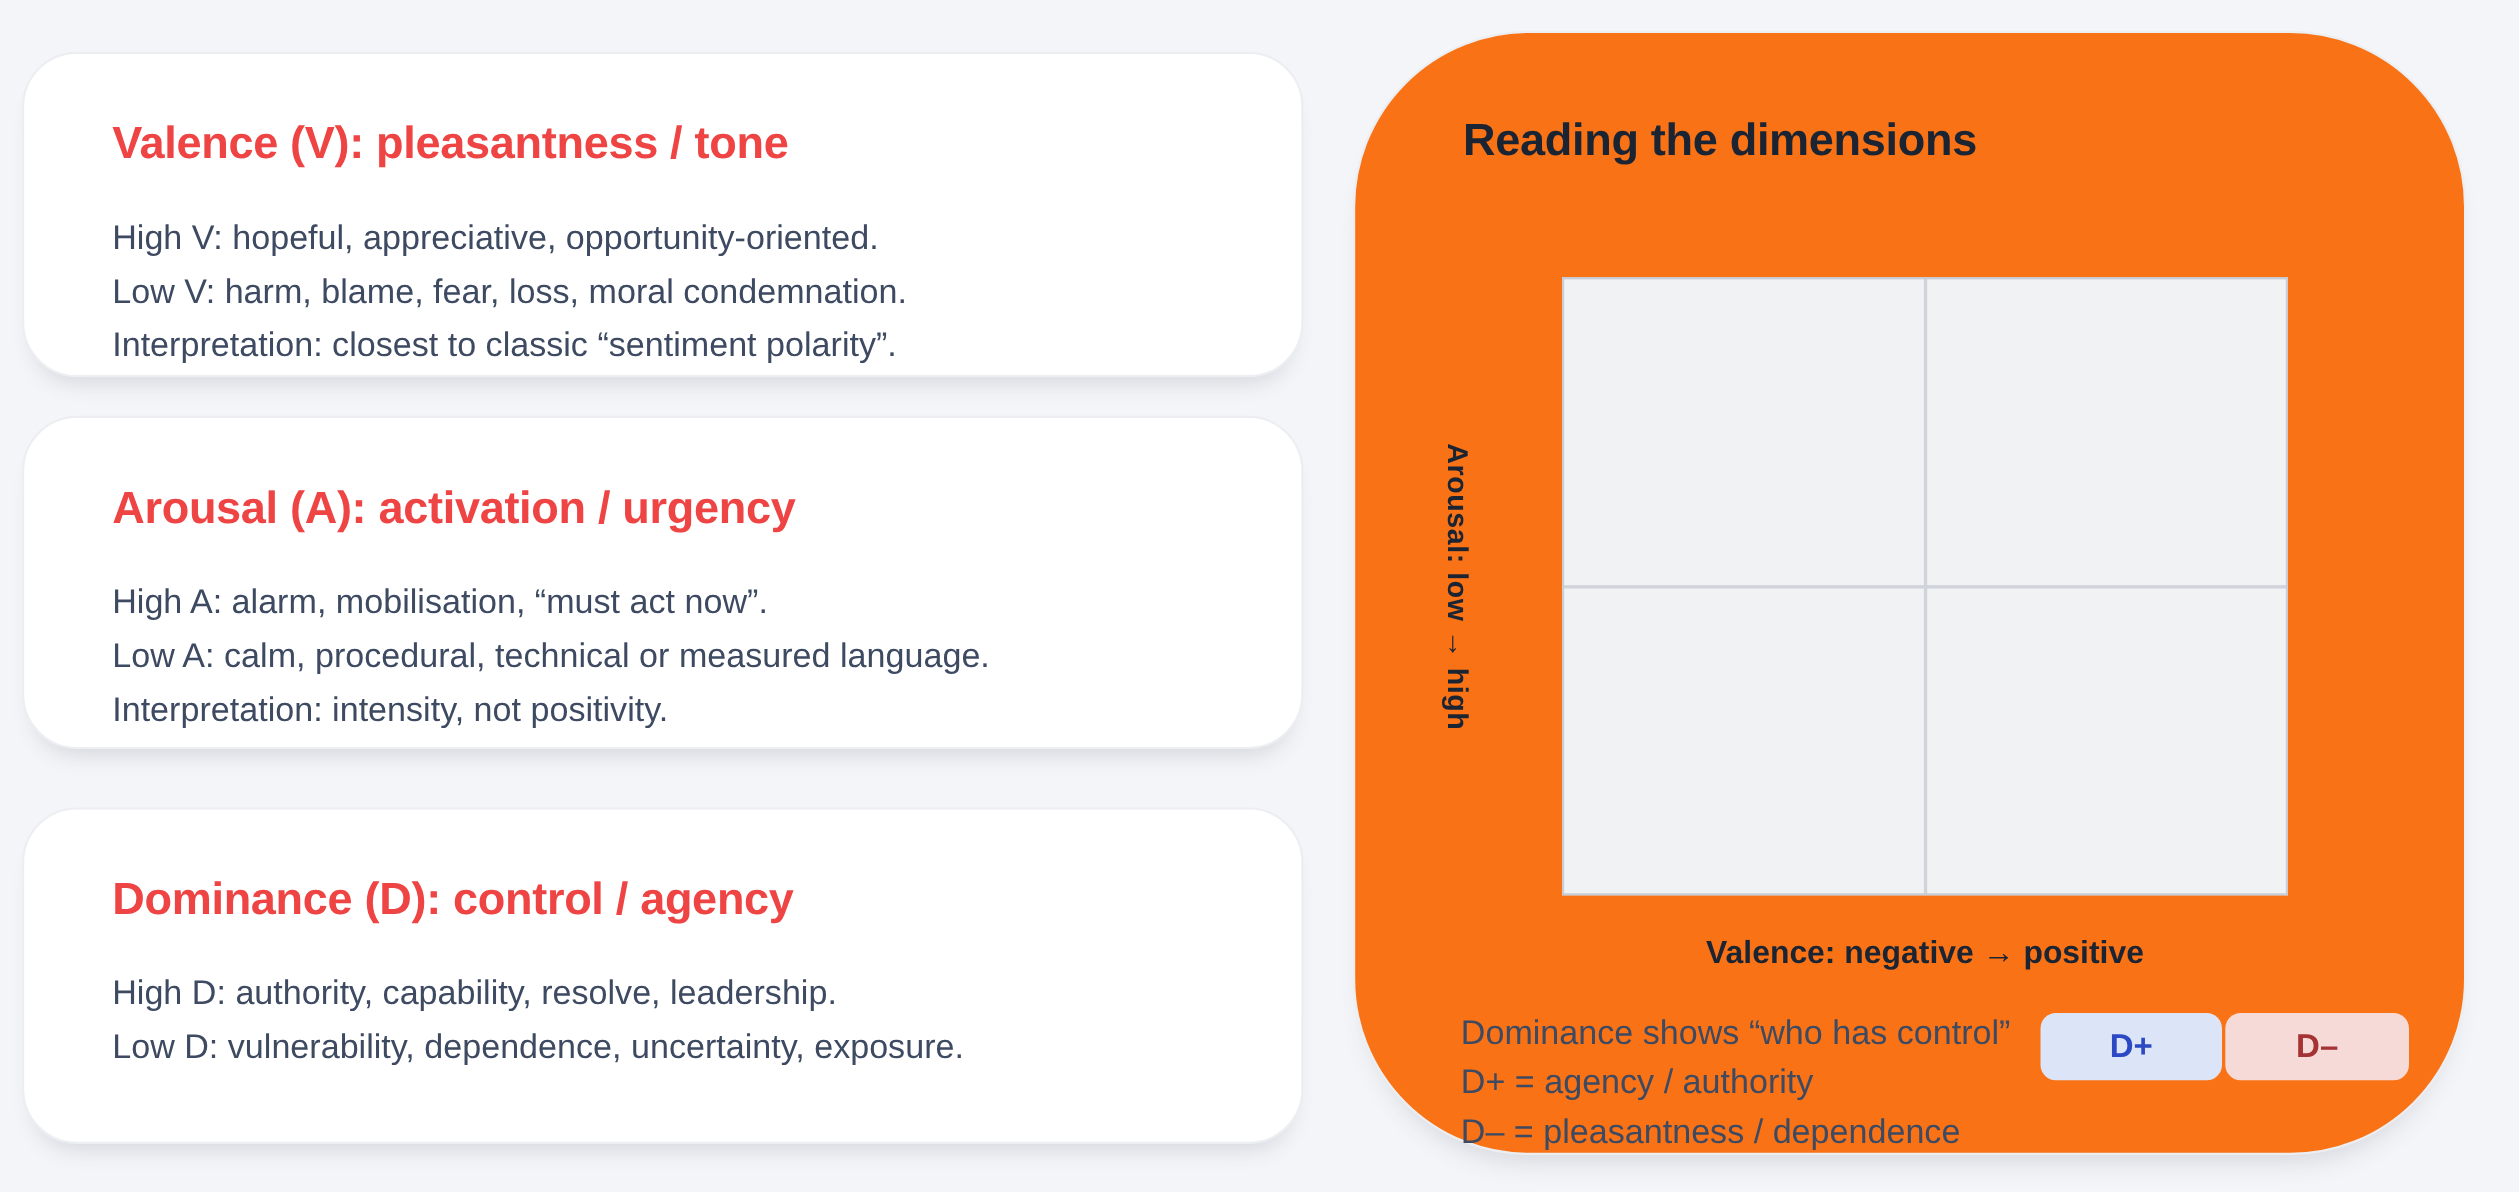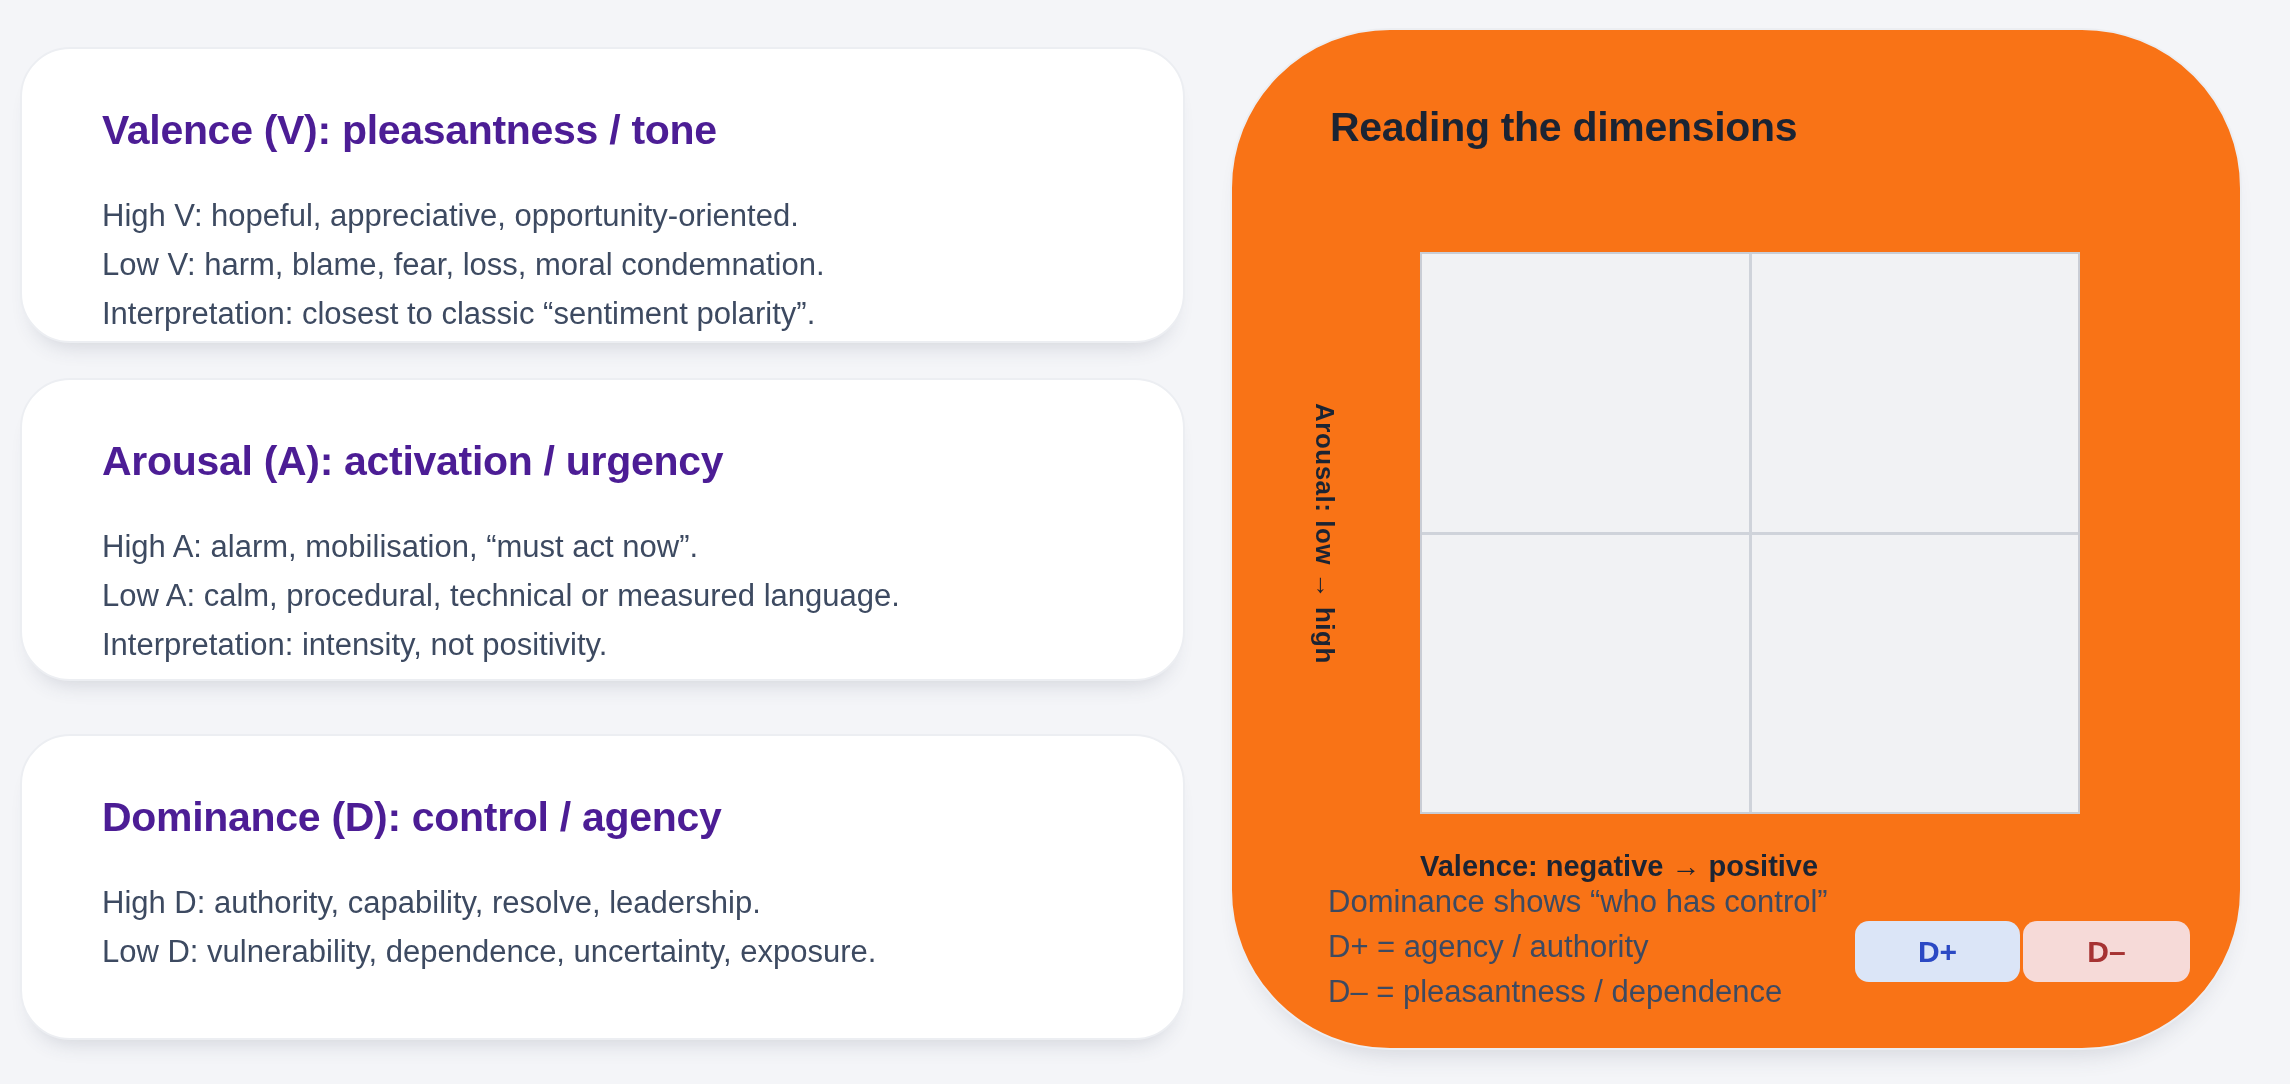--- a/index.html
+++ b/index.html
@@ -23,21 +23,21 @@
     padding:56px 60px 0 80px;
   }
   .card-1{top:47px;height:296px;}
   .card-2{top:378px;height:303px;}
   .card-3{top:734px;height:306px;}
   .card h2{
     margin:0;
     font-size:41px;
     line-height:50px;
     font-weight:700;
-    color:#4c1d95;
+    color:#ef4444;
     letter-spacing:-0.3px;
   }
   .card .body{
     margin-top:36px;
     font-size:31px;
     line-height:49px;
     color:#3d4a61;
   }
   .card .body p{margin:0;}
   
@@ -81,28 +81,28 @@
     text-align:center;
     font-size:26px;
     font-weight:700;
     color:#1b2433;
     letter-spacing:0.5px;
   }
   .x-axis-label{
     position:absolute;
     left:188px;top:820px;
     width:660px;
-    text-align:left;
+    text-align:center;
     font-size:29px;
     font-weight:700;
     color:#1b2433;
   }
   .notes{
     position:absolute;
-    left:96px;top:849px;
+    left:96px;top:886px;
     font-size:31px;
     line-height:45px;
     color:#3d4a61;
   }
   .notes p{margin:0;}
   .badge{
     position:absolute;
     top:891px;
     height:61px;
     border-radius:14px;

